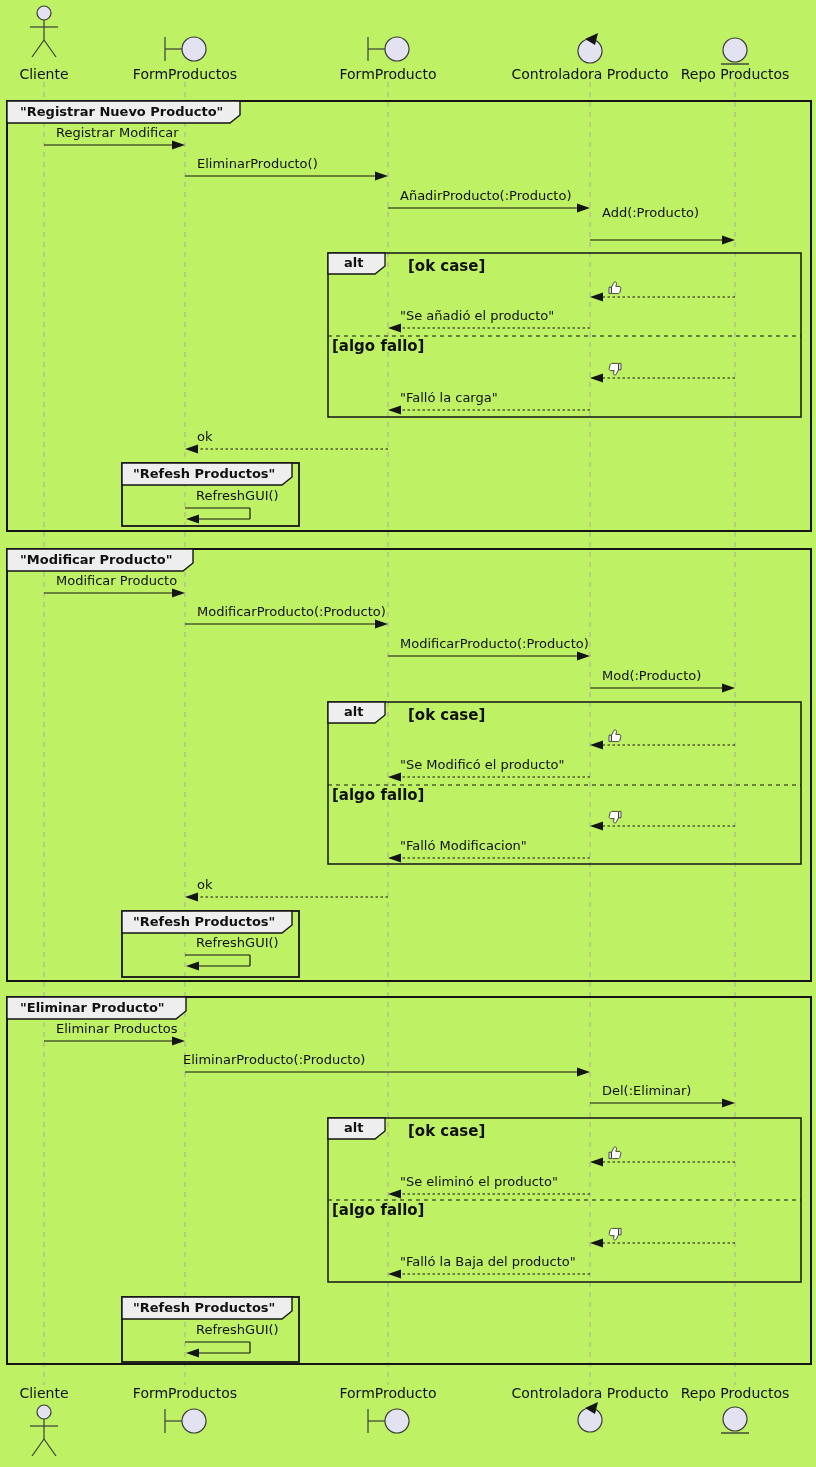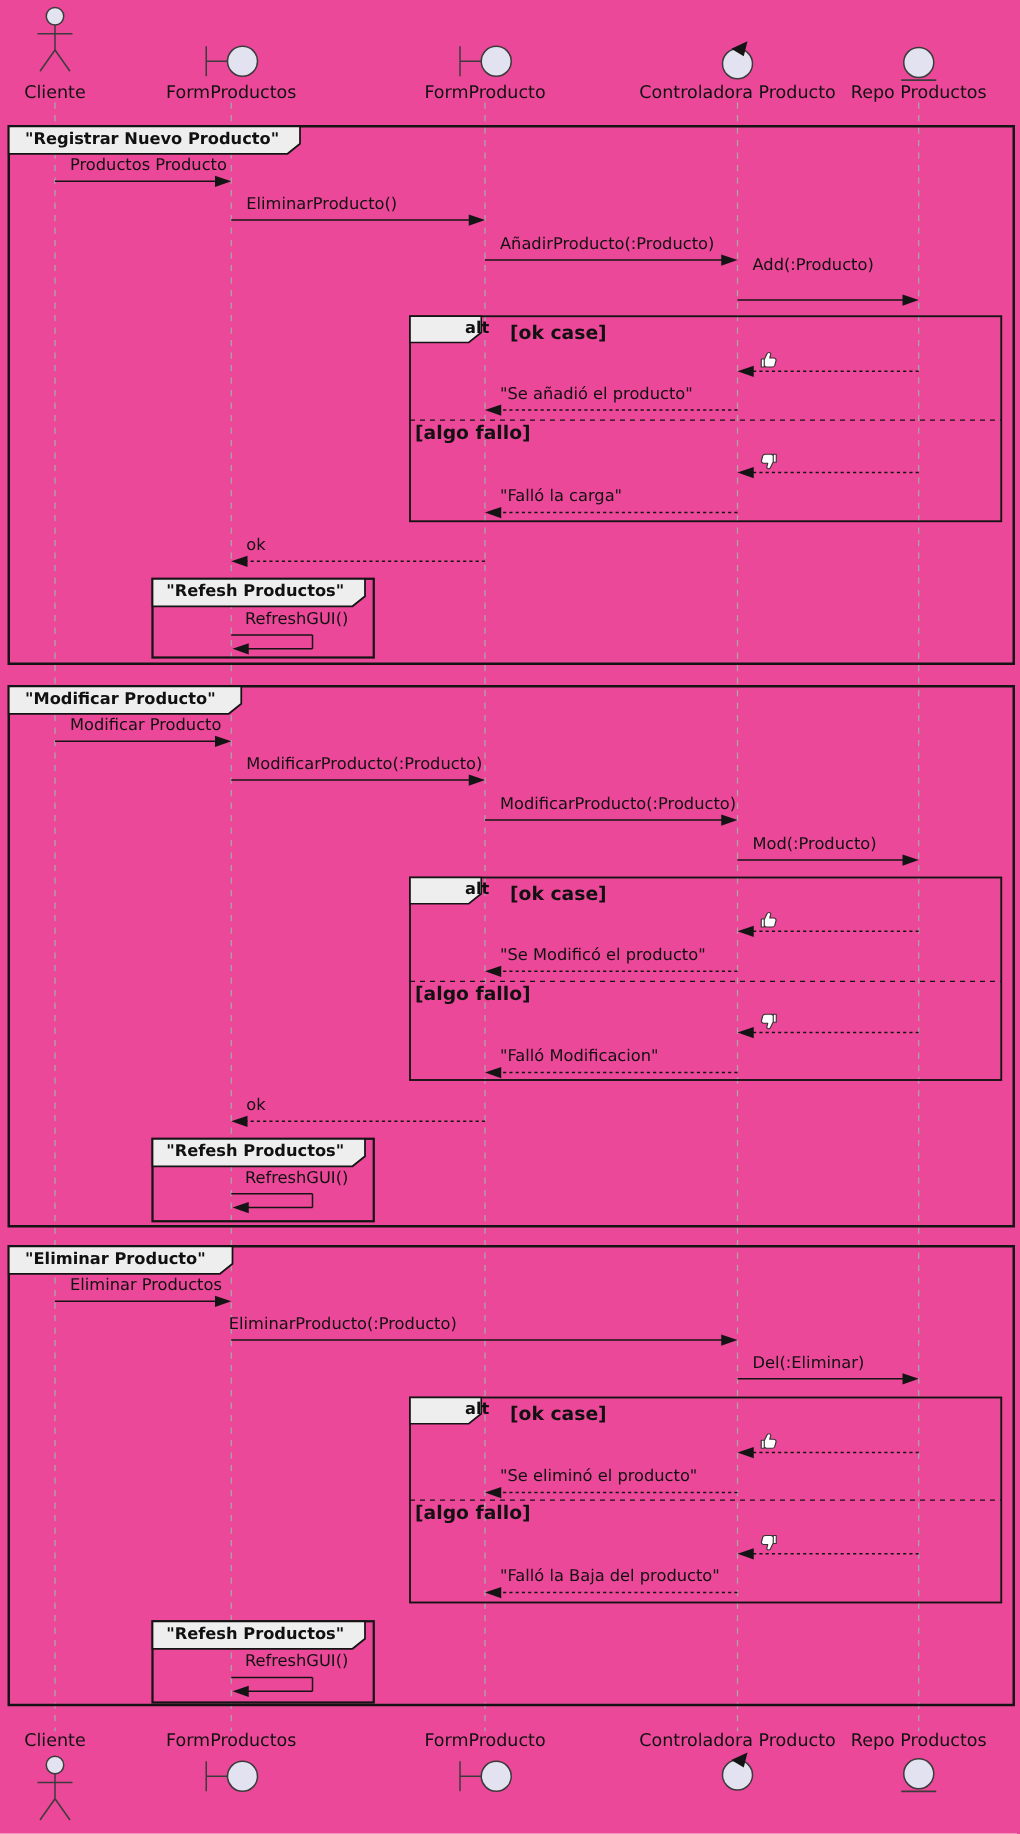--- a/index.html
+++ b/index.html
@@ -1,25 +1,25 @@
 <!DOCTYPE html>
 <html><head>
 <meta charset="utf-8">
 <style>
   html,body{margin:0;padding:0;background:#fff;}
-  #diagram{position:relative;width:816px;height:1467px;background:#ec4899;
+  #diagram{position:relative;width:816px;height:1467px;background:#bef264;
            font-family:"DejaVu Sans","Liberation Sans",sans-serif;overflow:hidden;}
   #diagram svg{position:absolute;left:0;top:0;}
   #diagram .txt{position:absolute;white-space:nowrap;color:#111;line-height:1.15;}
   .plabel{font-size:14px;}
   .center{transform:translateX(-50%);}
   .msg{font-size:13px;}
   .ftitle{font-weight:bold;font-size:13px;}
   .guard{font-weight:bold;font-size:15px;}
-  .altlab{font-weight:bold;font-size:13px;margin-left:28px;}
+  .altlab{font-weight:bold;font-size:13px;}
 </style>
 </head>
 <body>
 
 <div id="diagram">
   <svg id="layer" width="816" height="1467" viewBox="0 0 816 1467">
       <line x1="44" y1="82" x2="44" y2="1385" stroke="#A8A8A8" stroke-width="1" fill="none" stroke-dasharray="5,5"></line>
       <line x1="185" y1="82" x2="185" y2="1385" stroke="#A8A8A8" stroke-width="1" fill="none" stroke-dasharray="5,5"></line>
       <line x1="388" y1="82" x2="388" y2="1385" stroke="#A8A8A8" stroke-width="1" fill="none" stroke-dasharray="5,5"></line>
       <line x1="590" y1="82" x2="590" y2="1385" stroke="#A8A8A8" stroke-width="1" fill="none" stroke-dasharray="5,5"></line>
@@ -174,21 +174,21 @@
     <div class="txt guard" style="left: 332px; top: 338px;">[algo fallo]</div>
     <div class="txt altlab" style="left: 344px; top: 705px;">alt</div>
     <div class="txt guard" style="left: 408px; top: 707px;">[ok case]</div>
     <div class="txt guard" style="left: 332px; top: 787px;">[algo fallo]</div>
     <div class="txt altlab" style="left: 344px; top: 1121px;">alt</div>
     <div class="txt guard" style="left: 408px; top: 1123px;">[ok case]</div>
     <div class="txt guard" style="left: 332px; top: 1202px;">[algo fallo]</div>
     <div class="txt ftitle" style="left: 133px; top: 467px;">"Refesh Productos"</div>
     <div class="txt ftitle" style="left: 133px; top: 915px;">"Refesh Productos"</div>
     <div class="txt ftitle" style="left: 133px; top: 1301px;">"Refesh Productos"</div>
-    <div class="txt msg" style="left: 56px; top: 126px;">Productos Producto</div>
+    <div class="txt msg" style="left: 56px; top: 126px;">Registrar Modificar</div>
     <div class="txt msg" style="left: 197px; top: 157px;">EliminarProducto()</div>
     <div class="txt msg" style="left: 400px; top: 189px;">AñadirProducto(:Producto)</div>
     <div class="txt msg" style="left: 602px; top: 206px;">Add(:Producto)</div>
     <div class="txt msg" style="left: 400px; top: 309px;">"Se añadió el producto"</div>
     <div class="txt msg" style="left: 400px; top: 391px;">"Falló la carga"</div>
     <div class="txt msg" style="left: 197px; top: 430px;">ok</div>
     <div class="txt msg" style="left: 196px; top: 489px;">RefreshGUI()</div>
     <div class="txt msg" style="left: 56px; top: 574px;">Modificar Producto</div>
     <div class="txt msg" style="left: 197px; top: 605px;">ModificarProducto(:Producto)</div>
     <div class="txt msg" style="left: 400px; top: 637px;">ModificarProducto(:Producto)</div>

